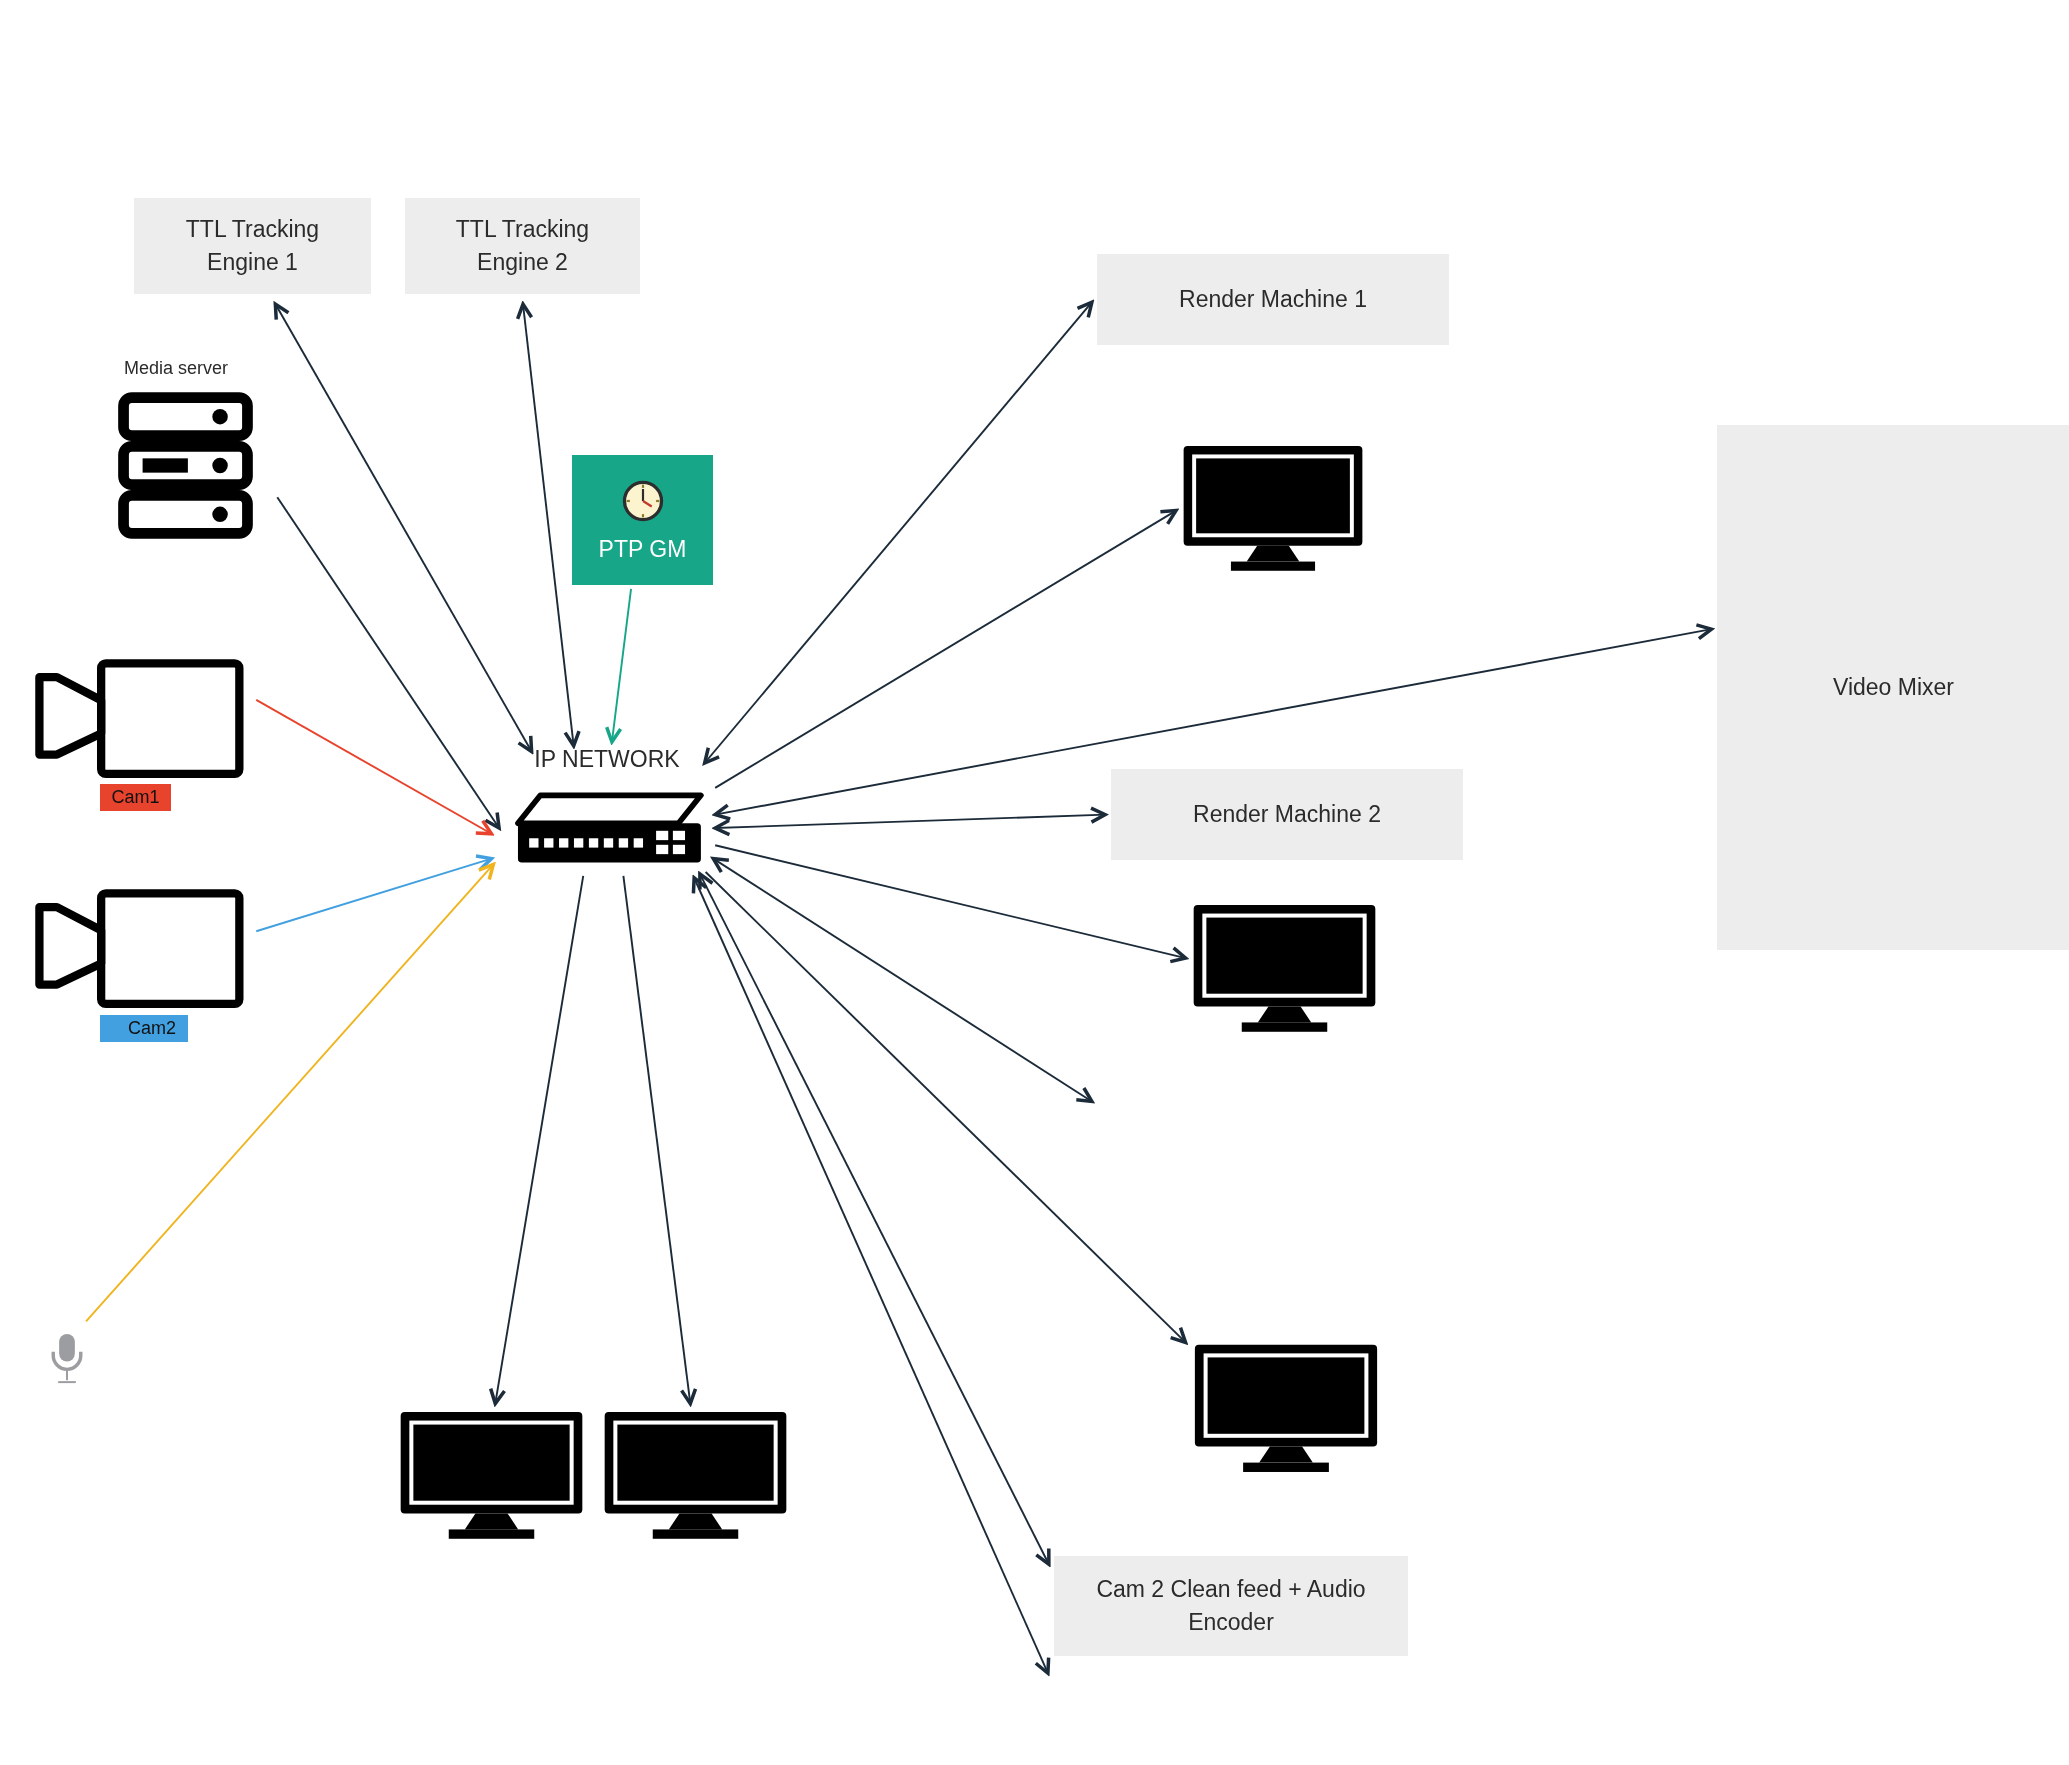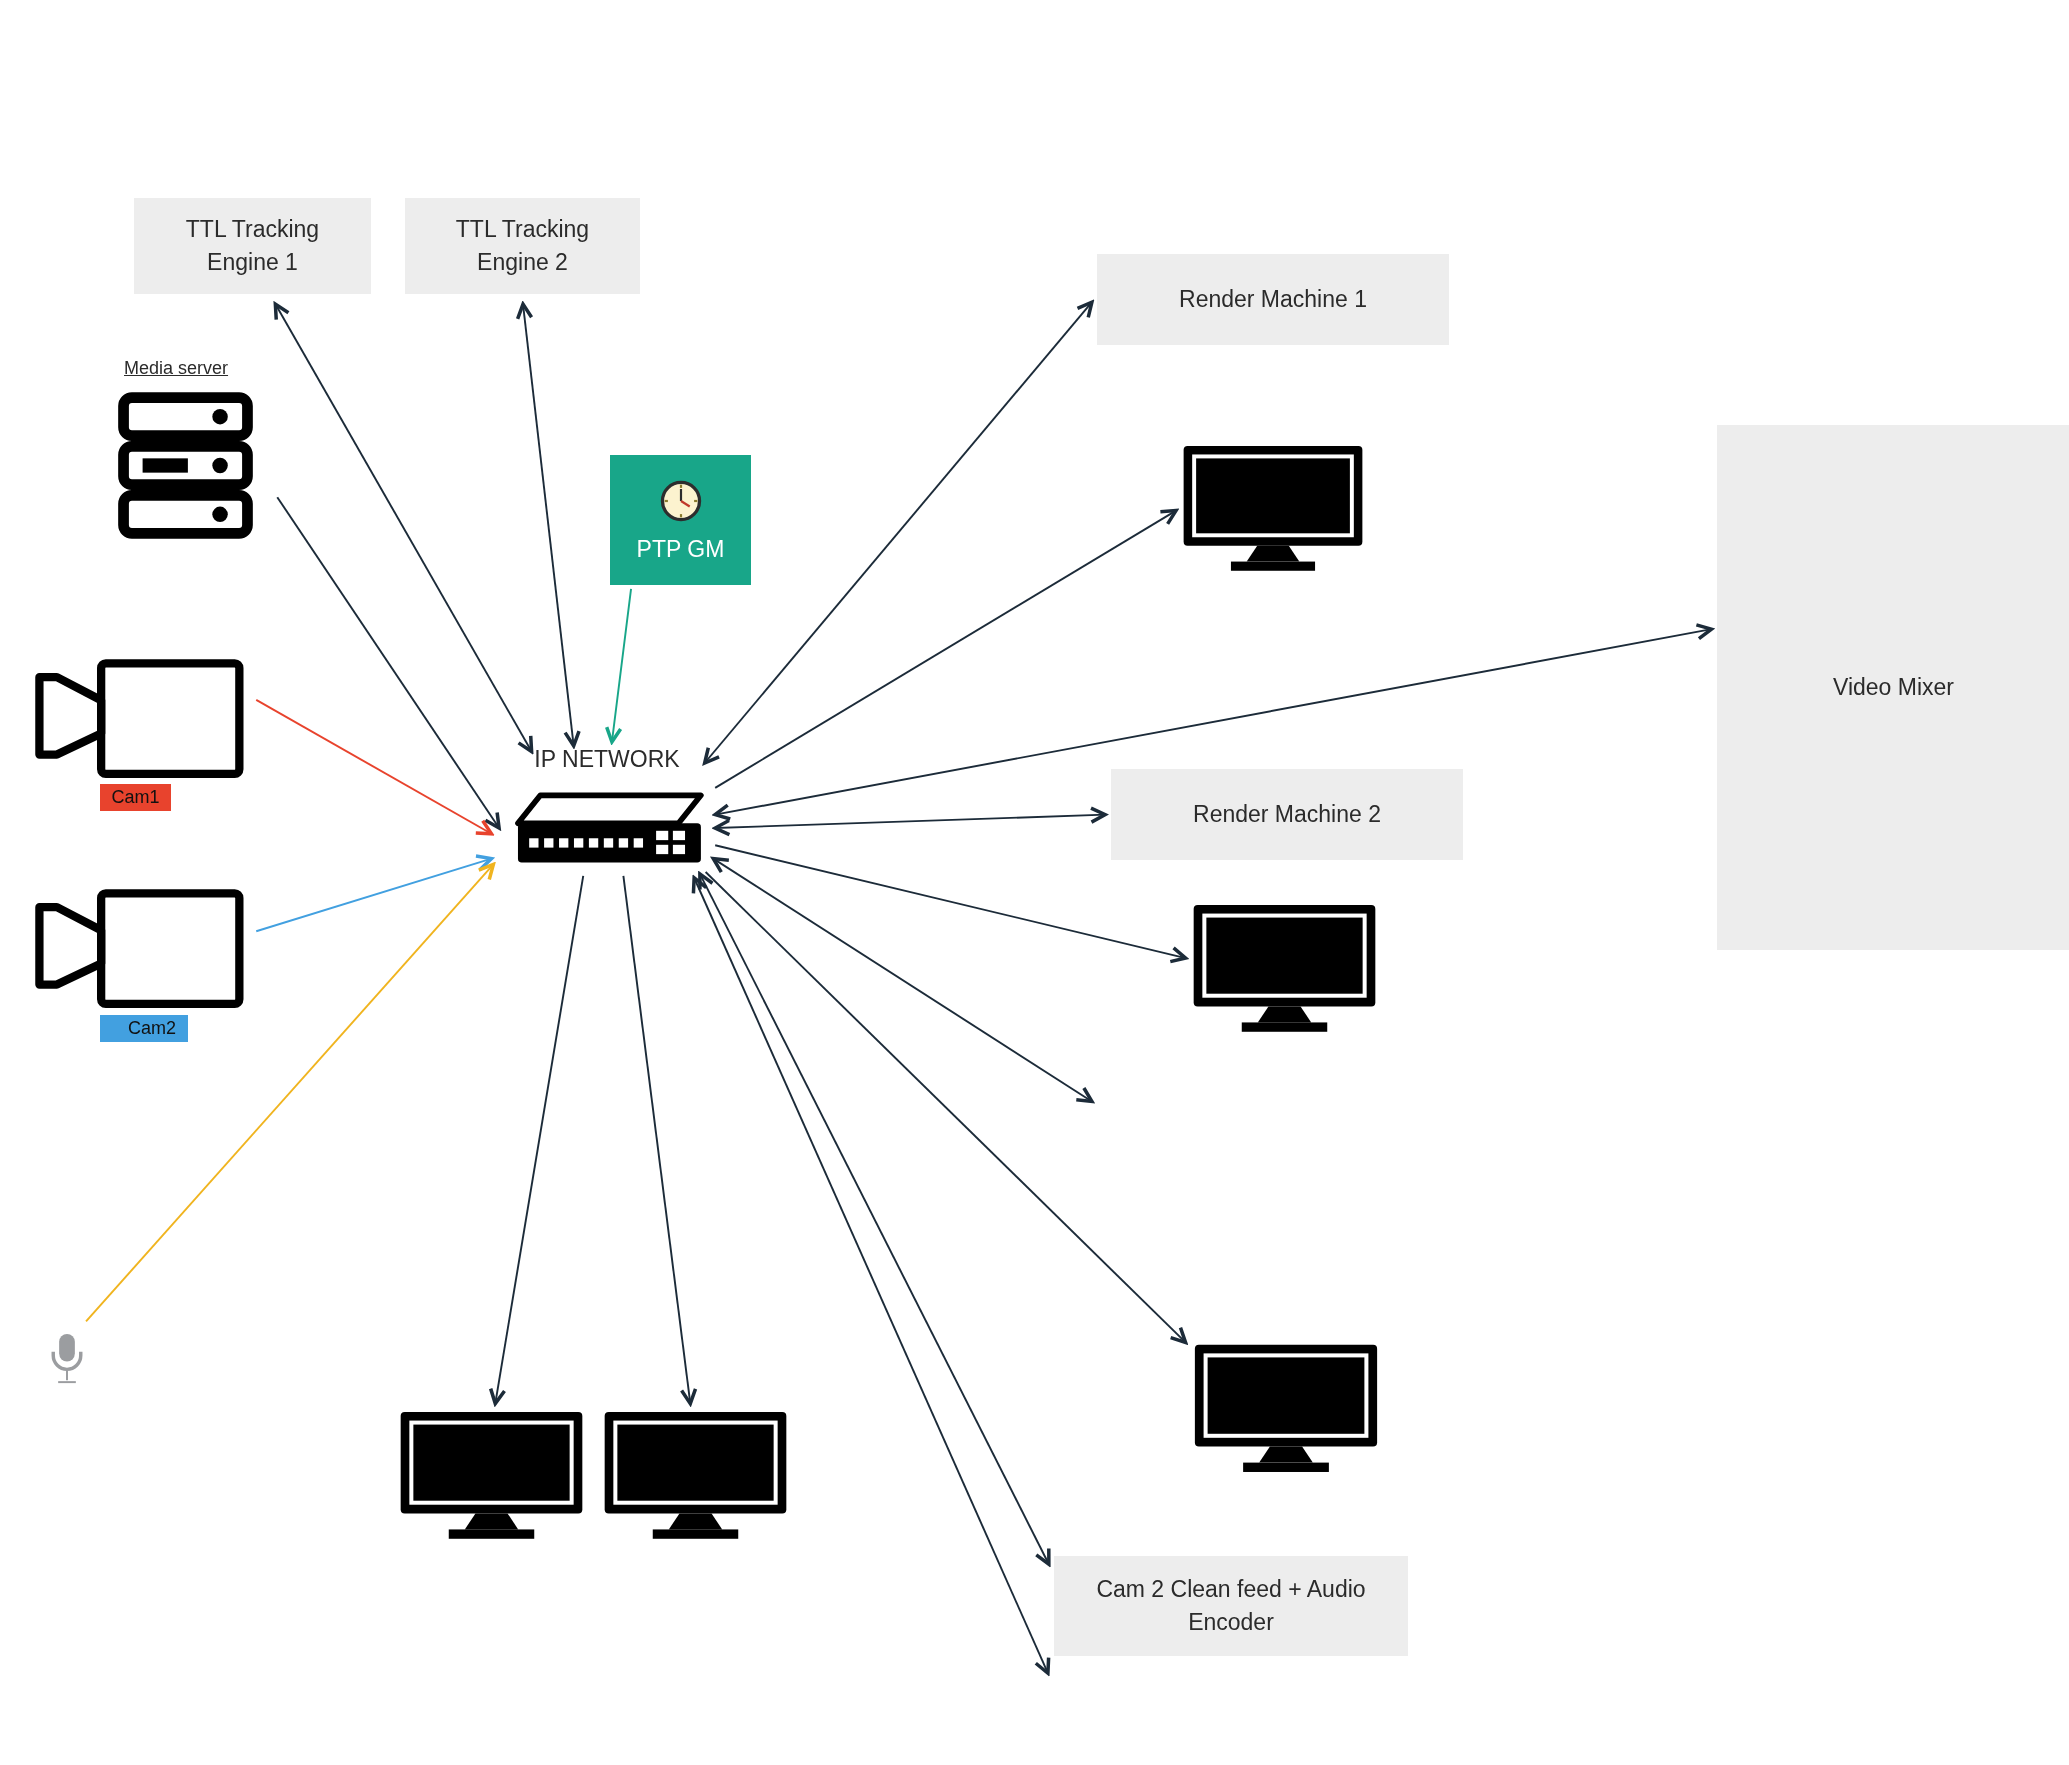--- a/index.html
+++ b/index.html
@@ -6,27 +6,27 @@
   .canvas{
     position:relative;width:2070px;height:1766px;background:#ffffff;
     font-family:"Liberation Sans","DejaVu Sans",sans-serif;color:#2b2b2b;overflow:hidden;
   }
   #edges{position:absolute;left:0;top:0;width:2070px;height:1766px;pointer-events:none;}
   .node-box{
     position:absolute;background:#ededed;display:flex;align-items:center;justify-content:center;
     text-align:center;font-size:23px;line-height:1.45;color:#2b2b2b;box-sizing:border-box;
   }
   .icon{position:absolute;display:block;}
-  .small-label{position:absolute;font-size:18px;color:#2b2b2b;text-decoration:underline;}
+  .small-label{position:absolute;font-size:18px;color:#2b2b2b;}
   .cam-label{
     position:absolute;font-size:18px;color:#111;padding:2.9px 11.5px;line-height:1.2;
   }
   .ptp-box{
     position:absolute;display:flex;flex-direction:column;align-items:center;justify-content:center;
-    gap:5.7px;background:#18a689;color:#ffffff;font-size:23px;box-sizing:border-box;margin-left:38px;
+    gap:5.7px;background:#18a689;color:#ffffff;font-size:23px;box-sizing:border-box;
   }
   .ip-label{position:absolute;font-size:23px;color:#2b2b2b;text-align:center;}
   line{stroke-width:2px;}
   .e-dark{stroke:#1c2b39;}
   .e-green{stroke:#18a689;}
   .e-red{stroke:#e8432d;}
   .e-blue{stroke:#42a0e0;}
   .e-yellow{stroke:#f0b41f;}
 </style>
 </head>

